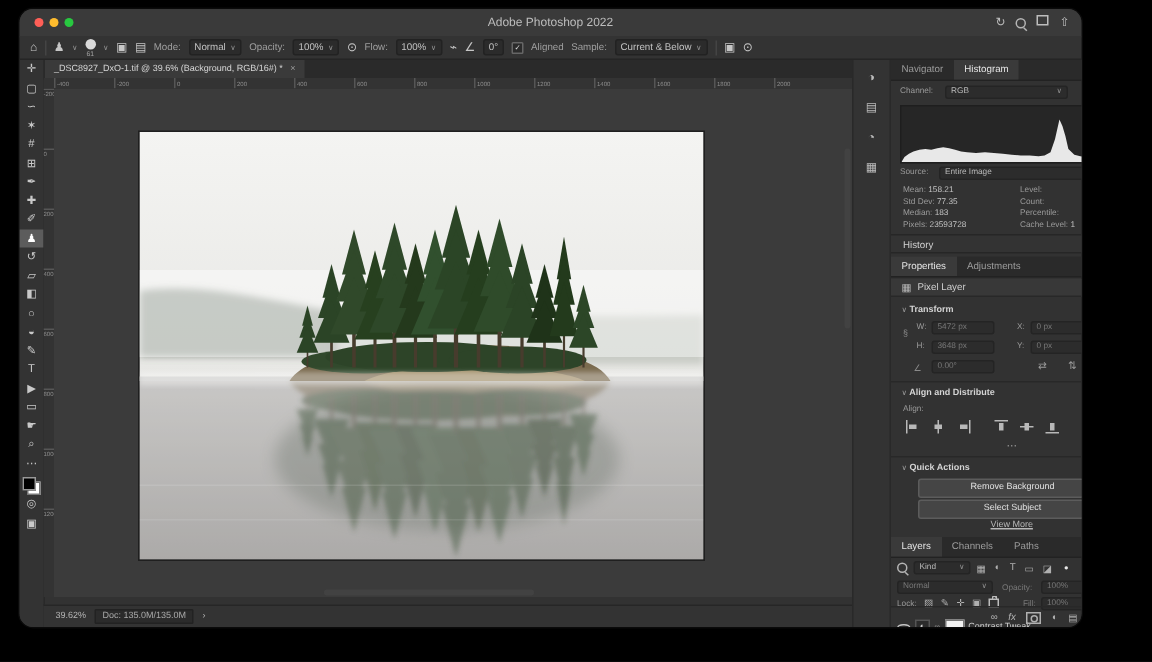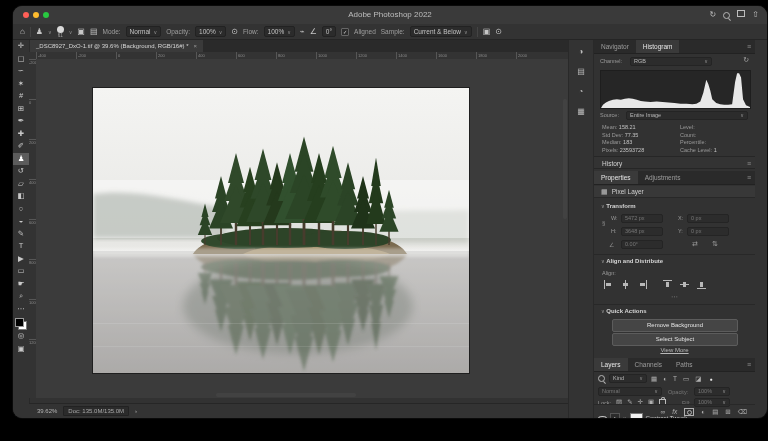--- a/index.html
+++ b/index.html
@@ -1,20 +1,20 @@
 <!DOCTYPE html>
 <html><head>
 <meta charset="utf-8">
 <style>
   html,body{margin:0;padding:0;background:#000;}
   .stage{position:relative;width:768px;height:441px;background:#000;overflow:hidden;
          font-family:"Liberation Sans", sans-serif; -webkit-font-smoothing:antialiased;}
   .abs{position:absolute;}
   .window{position:absolute;left:13px;top:6px;width:708px;height:412px;background:#323232;
-          border-radius:9px;overflow:hidden;box-shadow:0 0 0 1px #0a0a0a,0 12px 30px rgba(0,0,0,.8);padding-left:46px;}
+          border-radius:9px;overflow:hidden;box-shadow:0 0 0 1px #0a0a0a,0 12px 30px rgba(0,0,0,.8);}
   
   .titlebar{position:absolute;left:0;top:0;width:100%;height:18px;background:#3a3a3a;border-bottom:1px solid #282828;}
   .light{position:absolute;top:6px;width:6px;height:6px;border-radius:50%;}
   .title{position:absolute;left:0;right:0;top:4px;text-align:center;font-size:8px;color:#bdbdbd;}
   .tb-icons{position:absolute;right:8px;top:4px;display:flex;gap:7px;align-items:center;color:#bdbdbd;font-size:8px;line-height:10px;}
   
   .optionsbar{position:absolute;left:0;top:18px;width:100%;height:16px;background:#333333;border-bottom:1px solid #252525;
               display:flex;align-items:center;gap:5px;padding-left:7px;font-size:6.5px;color:#c2c2c2;box-sizing:border-box;}
   .sep{width:1px;height:10px;background:#444;}
   .obox{background:#2b2b2b;border:1px solid #222;border-radius:2px;padding:1px 3px;display:flex;align-items:center;gap:3px;white-space:nowrap;}

